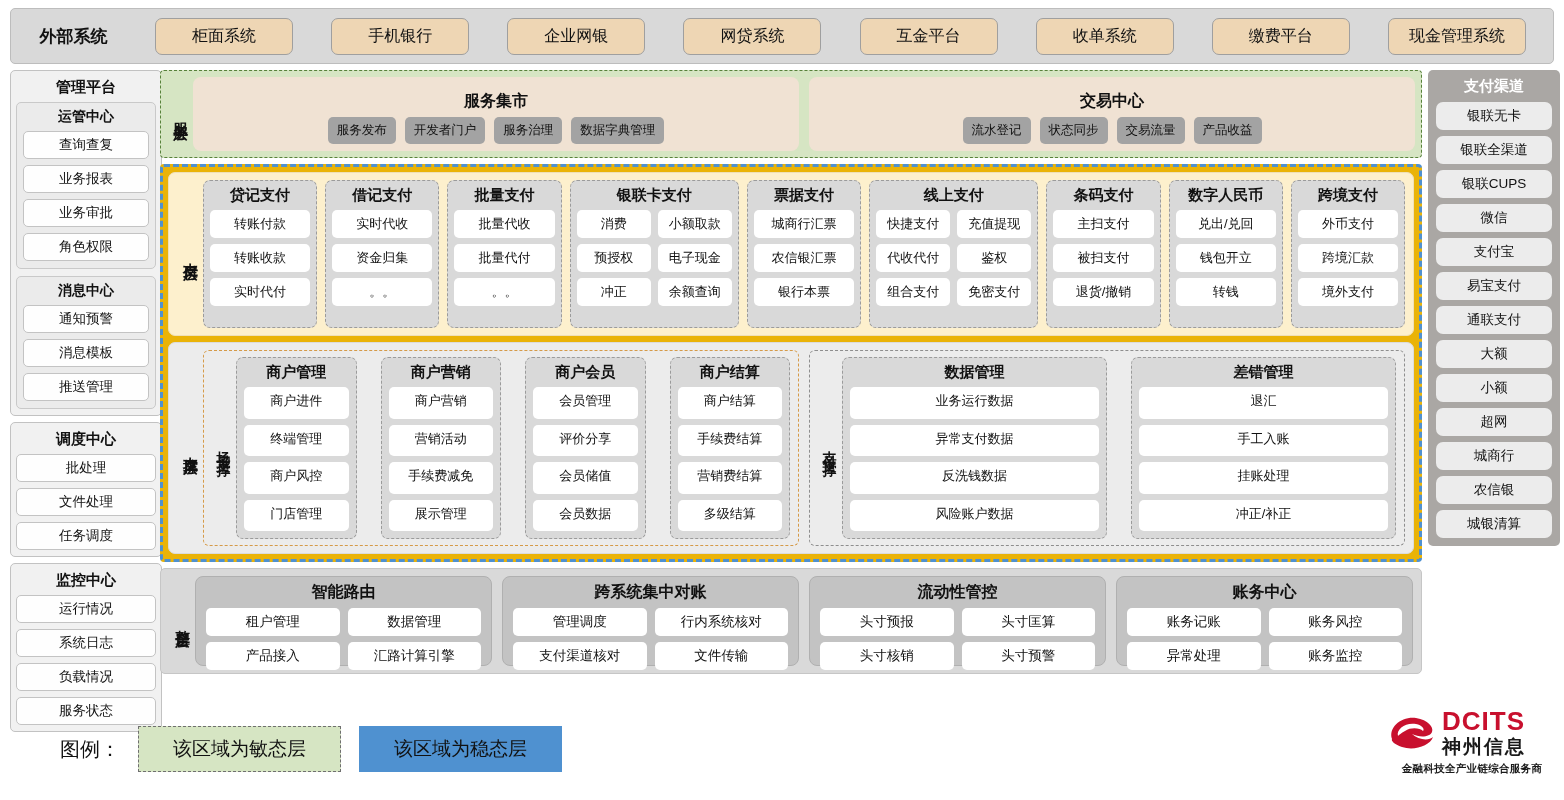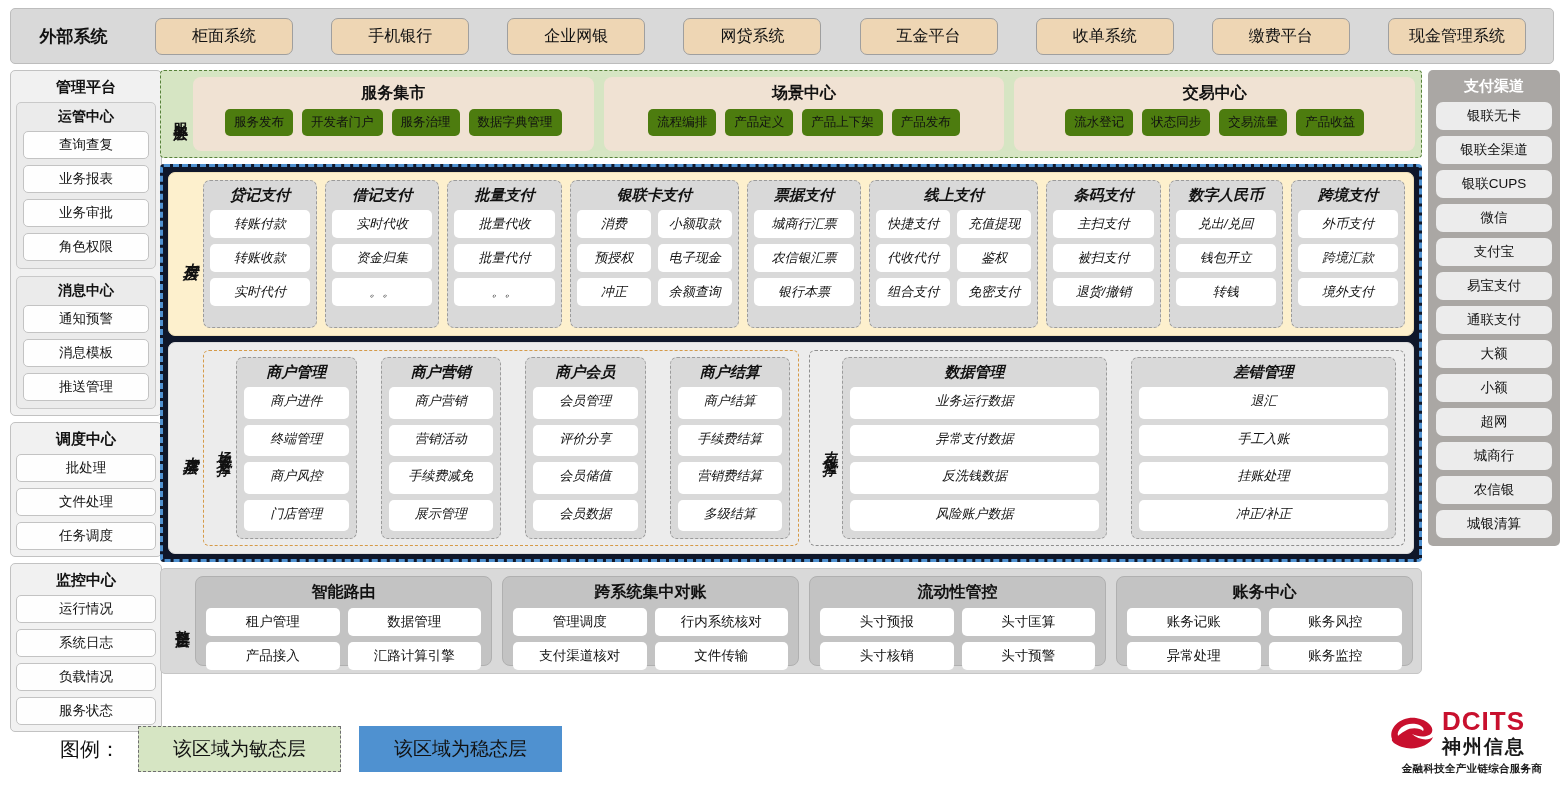--- a/index.html
+++ b/index.html
@@ -59,32 +59,32 @@
     display:flex;align-items:stretch;padding:6px;box-sizing:border-box;height:88px;
   }
   .vlabel{
     flex:0 0 auto;width:26px;display:flex;align-items:center;justify-content:center;
     font-weight:bold;font-size:15px;writing-mode:vertical-rl;text-orientation:upright;
     letter-spacing:2px;
   }
   .svc-groups{display:flex;flex:1 1 auto;gap:10px;}
   .svc-card{
     flex:1 1 0;background:#f0e2d3;border-radius:8px;padding:4px 8px 7px;box-sizing:border-box;
-    display:flex;flex-direction:column;
+    display:flex;flex-direction:column;justify-content:flex-end;
   }
   .svc-card-title{font-weight:bold;font-size:16px;text-align:center;padding:2px 0 5px;}
   .svc-chips{display:flex;justify-content:center;gap:9px;}
   .chip-w{
-    background:#4d7c0f;border-radius:5px;font-size:12.5px;padding:5px 9px;text-align:center;white-space:nowrap;
+    background:#a3a3a3;border-radius:5px;font-size:12.5px;padding:5px 9px;text-align:center;white-space:nowrap;
   }
 
   
   .stable{
-    margin-top:6px;background:#0f172a;border:3px dashed #4f91d0;border-radius:4px;
-    padding:5px;box-sizing:border-box;font-style:italic;
+    margin-top:6px;background:#eab308;border:3px dashed #4f91d0;border-radius:4px;
+    padding:5px;box-sizing:border-box;
   }
 
   
   .pay-layer{
     background:#fdf0cd;border:1px solid #efe0b8;border-radius:7px;
     display:flex;align-items:stretch;padding:7px 8px;box-sizing:border-box;height:164px;
   }
   .pay-groups{display:flex;flex:1 1 auto;gap:8px;}
   .grp{
     background:#d9d9d9;border:1px dashed #9b9b9b;border-radius:7px;
@@ -232,29 +232,20 @@
           <div class="svc-card">
             <div class="svc-card-title">服务集市</div>
             <div class="svc-chips">
               <div class="chip-w">服务发布</div>
               <div class="chip-w">开发者门户</div>
               <div class="chip-w">服务治理</div>
               <div class="chip-w">数据字典管理</div>
             </div>
           </div>
           <div class="svc-card">
-            <div class="svc-card-title">场景中心</div>
-            <div class="svc-chips">
-              <div class="chip-w">流程编排</div>
-              <div class="chip-w">产品定义</div>
-              <div class="chip-w">产品上下架</div>
-              <div class="chip-w">产品发布</div>
-            </div>
-          </div>
-          <div class="svc-card">
             <div class="svc-card-title">交易中心</div>
             <div class="svc-chips">
               <div class="chip-w">流水登记</div>
               <div class="chip-w">状态同步</div>
               <div class="chip-w">交易流量</div>
               <div class="chip-w">产品收益</div>
             </div>
           </div>
         </div>
     </div>

